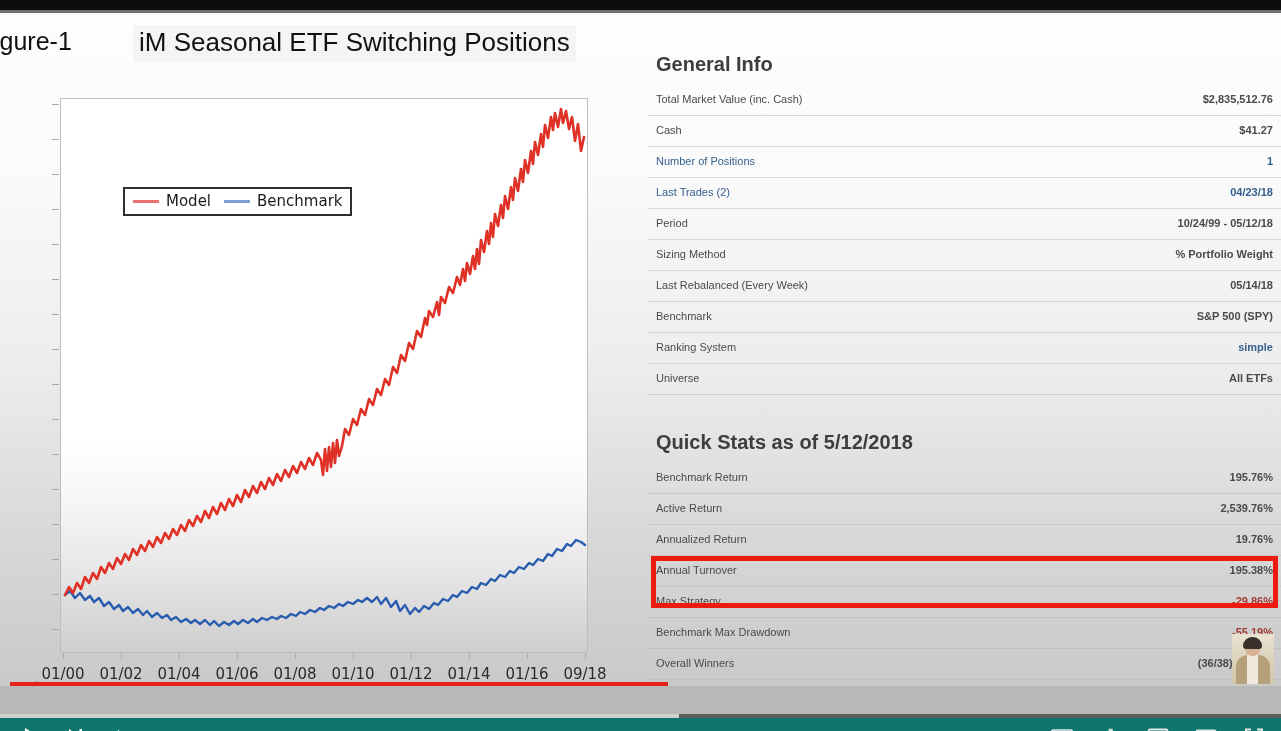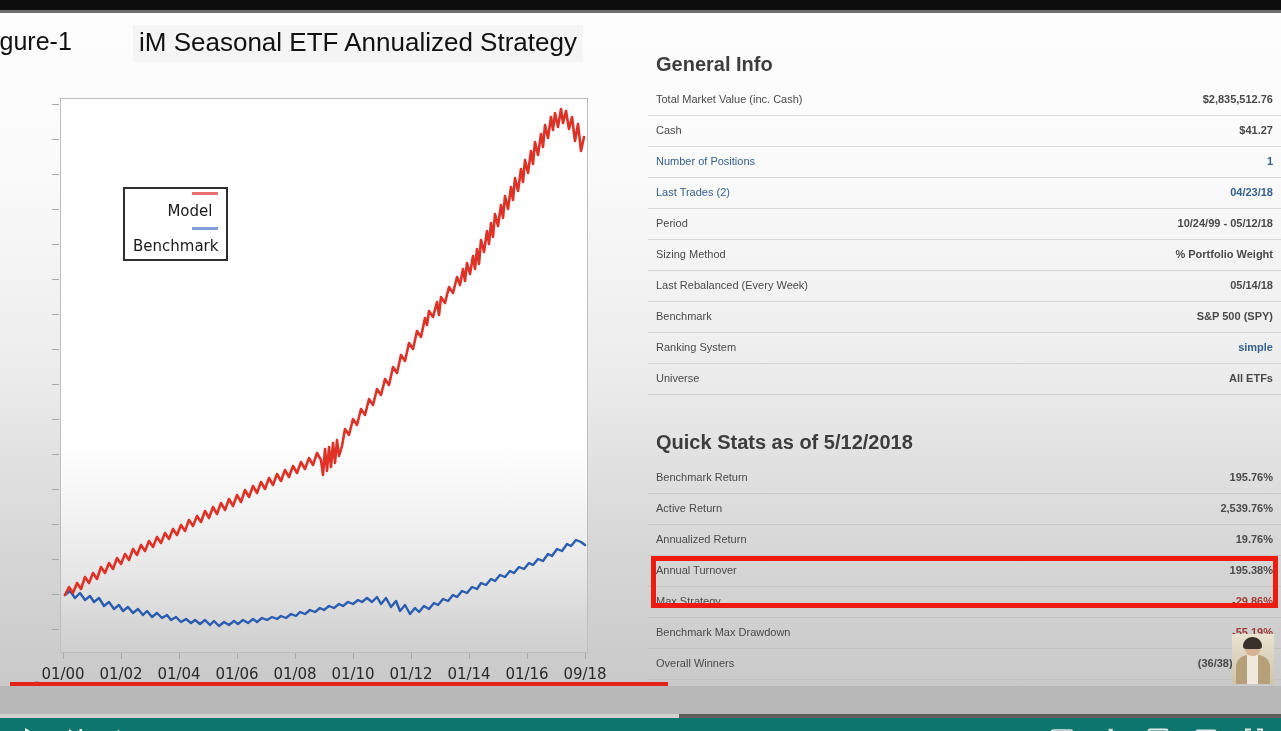--- a/index.html
+++ b/index.html
@@ -95,26 +95,25 @@
     background: #a8a8a8;
   }
 
   #legend {
     position: absolute;
     left: 122px; top: 113px;
     border: 2px solid #2e2e2e;
     background: #fff;
     padding: 3px 8px 4px 8px;
     display: flex;
-    align-items: flex-end;
+    align-items: center;
     gap: 7px;
     font-family: "DejaVu Sans", sans-serif;
     font-size: 15px;
     color: #1a1a1a;
-    flex-direction: column;
   }
   .legend-line { display: inline-block; width: 26px; height: 3px; }
   .legend-line.model { background: #e8706e; }
   .legend-line.bench { background: #7f9fd6; }
   .legend-label { margin-right: 6px; }
 
   #chart-footer {
     position: absolute;
     left: 32px; top: 606px;
     font-size: 13px;
@@ -258,21 +257,21 @@
 </style>
 </head>
 <body>
 
 <div id="top-strip"></div>
 <div id="top-strip-edge"></div>
 
 <div id="page">
 
   <div id="figure-label">igure-1</div>
-  <div id="chart-title">iM Seasonal ETF Annualized Strategy</div>
+  <div id="chart-title">iM Seasonal ETF Switching Positions</div>
 
   <div id="chart-area">
 
     <div class="ytick-mark" style="top:31px"></div>
     <div class="ytick-mark" style="top:66px"></div>
     <div class="ytick-mark" style="top:101px"></div>
     <div class="ytick-mark" style="top:136px"></div>
     <div class="ytick-mark" style="top:171px"></div>
     <div class="ytick-mark" style="top:206px"></div>
     <div class="ytick-mark" style="top:241px"></div>

